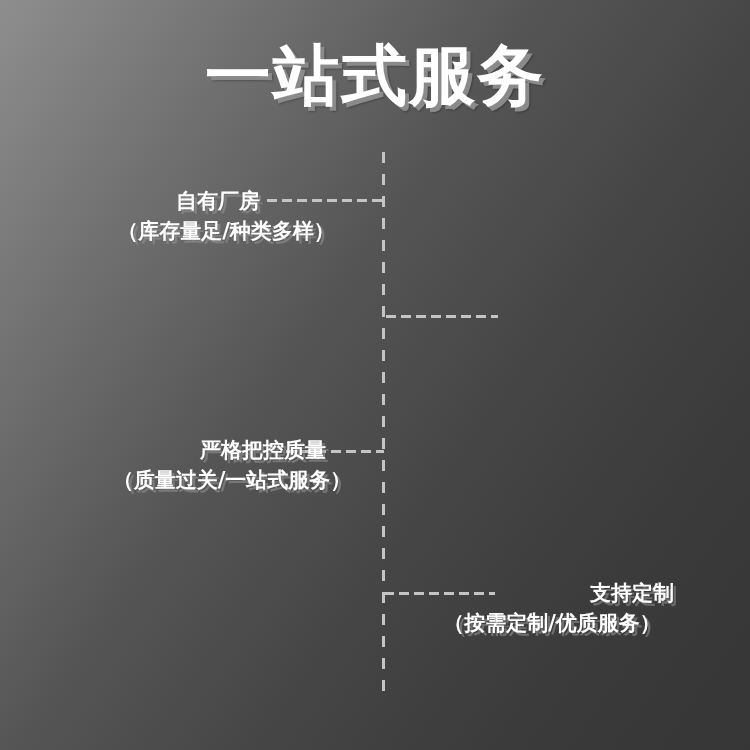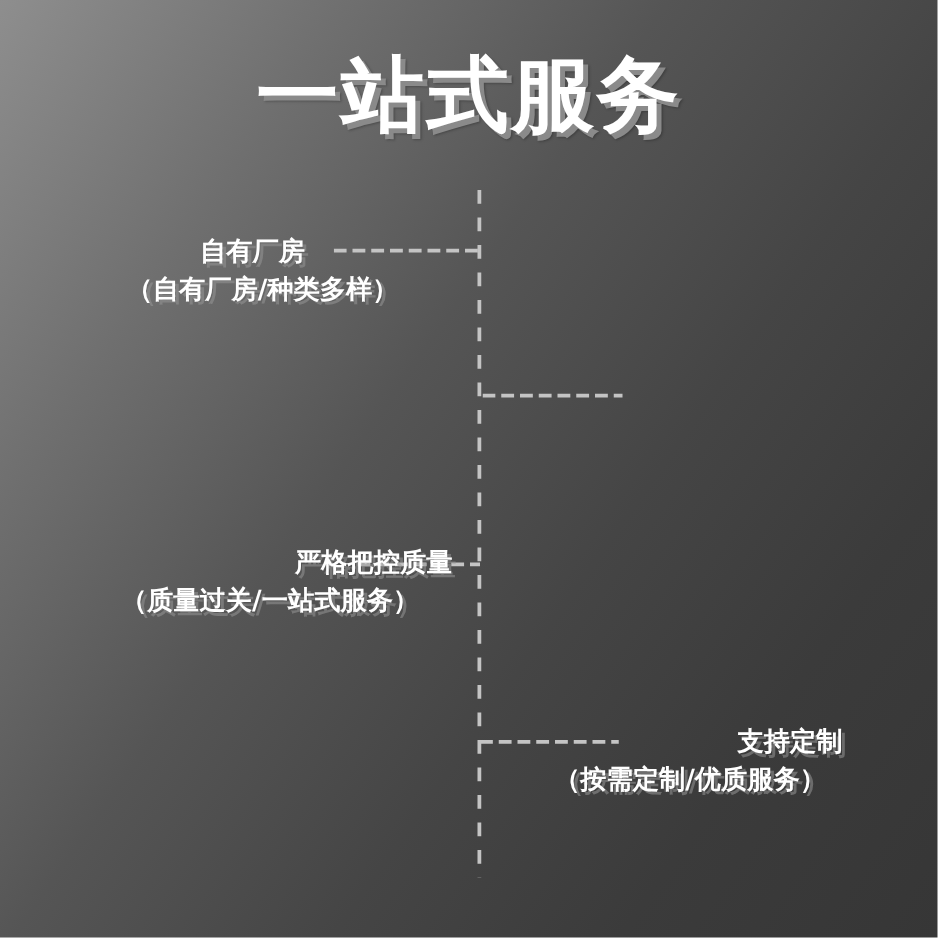--- a/index.html
+++ b/index.html
@@ -55,43 +55,43 @@
       color: #ffffff;
       font-weight: bold;
       font-size: 21px;
       line-height: 30px;
       white-space: nowrap;
       text-shadow: 3px 3px 0 rgba(150,150,150,0.55);
     }
     .label .head, .label .sub {
       display: block;
     }
-    .label.left { text-align: center; }
+    .label.left { text-align: center; margin-left: 16px; }
     .label.right { text-align: center; }
   </style>
 </head>
 <body>
 
 <div class="canvas">
 
   <div class="title">一站式服务</div>
 
   <div class="vline"></div>
 
   <div class="hline" style="left:267px; top:199px; width:116px;"></div>
   <div class="label left" style="left:88px; top:186px; width:244px;">
     <span class="head" style="text-align:left; padding-left:72px;">自有厂房</span>
-    <span class="sub">（自有厂房/种类多样）</span>
+    <span class="sub">（库存量足/种类多样）</span>
   </div>
 
   <div class="hline" style="left:386px; top:315px; width:112px;"></div>
 
   <div class="hline" style="left:286px; top:450px; width:98px;"></div>
   <div class="label left" style="left:70px; top:435px; width:292px;">
-    <span class="head" style="text-align:right; padding-left:62px;">严格把控质量</span>
+    <span class="head" style="text-align:center; padding-left:62px;">严格把控质量</span>
     <span class="sub">（质量过关/一站式服务）</span>
   </div>
 
   <div class="hline" style="left:384px; top:592px; width:111px;"></div>
   <div class="label right" style="left:430px; top:578px; width:244px;">
     <span class="head" style="text-align:right; padding-left:72px;">支持定制</span>
     <span class="sub">（按需定制/优质服务）</span>
   </div>
 
 </div>

